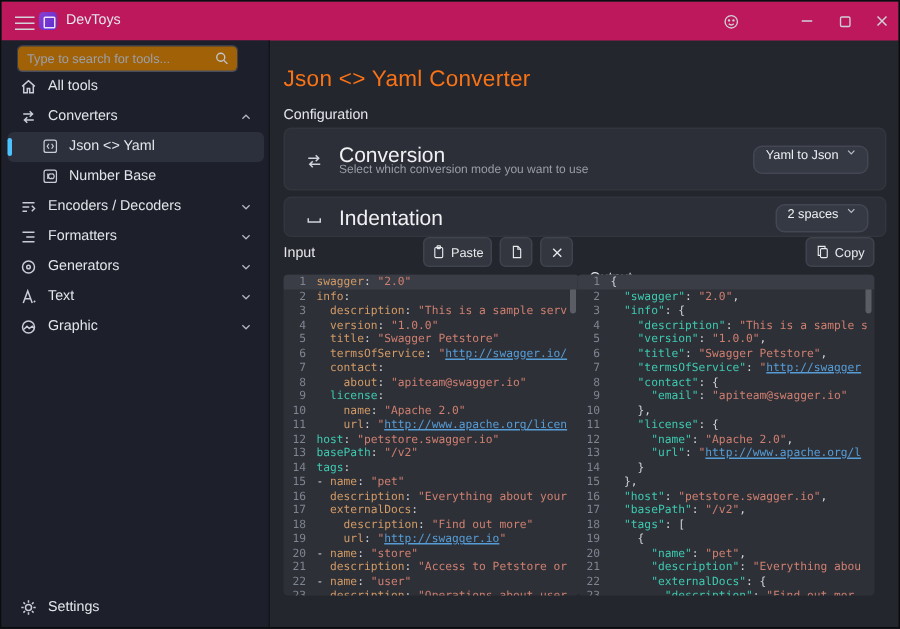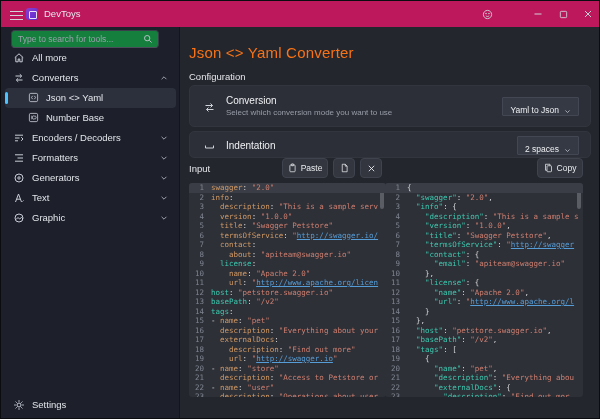--- a/index.html
+++ b/index.html
@@ -13,21 +13,21 @@
   .logo { position:absolute; left:25px; top:7px; width:12px; height:12px; border-radius:3px;
           background:linear-gradient(135deg,#8a3fd1,#5b2bd0); }
   .logo::after { content:""; position:absolute; left:3px; top:3px; width:6px; height:6px;
           border:1px solid rgba(255,255,255,.85); border-radius:1px; }
   .apptitle { position:absolute; left:43px; top:7px; font-size:9.5px; color:#e6e7ec; }
   .tb-btn { position:absolute; top:4px; width:18px; height:18px; display:flex; align-items:center; justify-content:center; color:#cfd0d6; }
   .tb-feedback { left:477px; } .tb-min { left:528px; } .tb-max { left:553px; } .tb-close { left:578px; }
 
   
   .sidebar { position:absolute; left:0; top:26px; width:179px; height:393px; background:#1d202b; border-right:1px solid #14151c; }
-  .searchbox { position:absolute; left:10px; top:3px; width:148px; height:18px; background:#15803d;
+  .searchbox { position:absolute; left:10px; top:3px; width:148px; height:18px; background:#a16207;
                border:1px solid #3a3e4a; border-bottom-color:#4a4e5a; border-radius:4px; }
   .searchbox input { position:absolute; left:6px; top:0; width:120px; height:16px; background:transparent; border:none; outline:none;
                color:#e8eaee; font-size:8.5px; font-family:"Liberation Sans", sans-serif; }
   .searchbox input::placeholder { color:#9aa0ac; }
   .searchbox .mag { position:absolute; right:5px; top:3px; }
   .nav { position:absolute; left:0; top:21px; width:179px; }
   .nav-row { position:relative; height:20px; margin:0 4px 0 4px; border-radius:4px; cursor:pointer; }
   .nav-row.selected { background:#2c303c; }
   .nav-row .accent { position:absolute; left:0; top:4px; width:3px; height:12px; border-radius:2px; background:#4cc2ff; }
   .nav-ic { position:absolute; left:8px; top:4px; width:12px; height:12px; color:#c9cdd6; }
@@ -41,26 +41,26 @@
   
   .main { position:absolute; left:180px; top:26px; width:420px; height:393px; }
   .page-title { position:absolute; left:8px; top:17px; font-size:15px; font-weight:400; color:#f97316; letter-spacing:.2px; }
   .cfg-label { position:absolute; left:8px; top:44px; font-size:9.5px; color:#e4e6eb; }
   .card { position:absolute; left:8px; width:402px; background:#2c2f37; border:1px solid #32353d; border-radius:5px; }
   .card-conversion { top:58px; height:42px; }
   .card-indent { top:104px; height:27px; }
   .card-ic { position:absolute; left:13px; color:#d0d3da; }
   .card-conversion .card-ic { top:15px; }
   .card-indent .card-ic { top:8px; }
-  .card-title { position:absolute; left:36px; font-size:10px; color:#f0f1f4; }
+  .card-title { position:absolute; left:36px; font-size:14px; color:#f0f1f4; }
   .card-conversion .card-title { top:9px; }
   .card-indent .card-title { top:8px; line-height:11px; }
   .card-sub { position:absolute; left:36px; top:22px; font-size:8px; color:#989da8; }
-  .dropdown { position:absolute; right:11px; display:flex; align-items:flex-end; gap:5px; padding:0 7px; height:19px;
-              background:#353943; border:1px solid #434754; border-radius:1px; color:#eef0f3; font-size:8.5px; cursor:pointer; white-space:nowrap; }
+  .dropdown { position:absolute; right:11px; display:flex; align-items:flex-start; gap:5px; padding:0 7px; height:19px;
+              background:#353943; border:1px solid #434754; border-radius:6px; color:#eef0f3; font-size:8.5px; cursor:pointer; white-space:nowrap; }
   .card-conversion .dropdown { top:11px; }
   .card-indent .dropdown { top:4px; }
   .dropdown .chev2 { color:#b9bdc6; }
 
   
   .io-label { position:absolute; font-size:9.5px; color:#e4e6eb; }
   .in-label { left:8px; top:136px; }
   .out-label { left:212px; top:136px;margin-top:17px; }
   .btn { position:absolute; top:131px; height:20px; background:#33363f; border:1px solid #3f434d; border-radius:4px;
          color:#e9ebee; font-size:8.5px; display:flex; align-items:center; justify-content:center; gap:4px; cursor:pointer; }
@@ -135,21 +135,21 @@
     </div>
 
     <div class="nav">
 
       <div class="nav-row">
         <span class="nav-ic">
           <svg width="12" height="12" viewBox="0 0 12 12" fill="none" stroke="currentColor" stroke-width="1">
               <path d="M1.8 5.6L6 1.8l4.2 3.8M2.8 5.2v4.6h2.4V7h1.6v2.8h2.4V5.2"></path>
             </svg>
         </span>
-        <span class="nav-lbl">All more</span>
+        <span class="nav-lbl">All tools</span>
       </div>
 
       <div class="nav-row">
         <span class="nav-ic">
           <svg width="12" height="12" viewBox="0 0 12 12" fill="none" stroke="currentColor" stroke-width="1">
               <path d="M2.5 4h6M6.8 2.2L8.7 4 6.8 5.8M9.5 8h-6M5.2 6.2L3.3 8l1.9 1.8"></path>
             </svg>
         </span>
         <span class="nav-lbl">Converters</span>
         <span class="chev">

